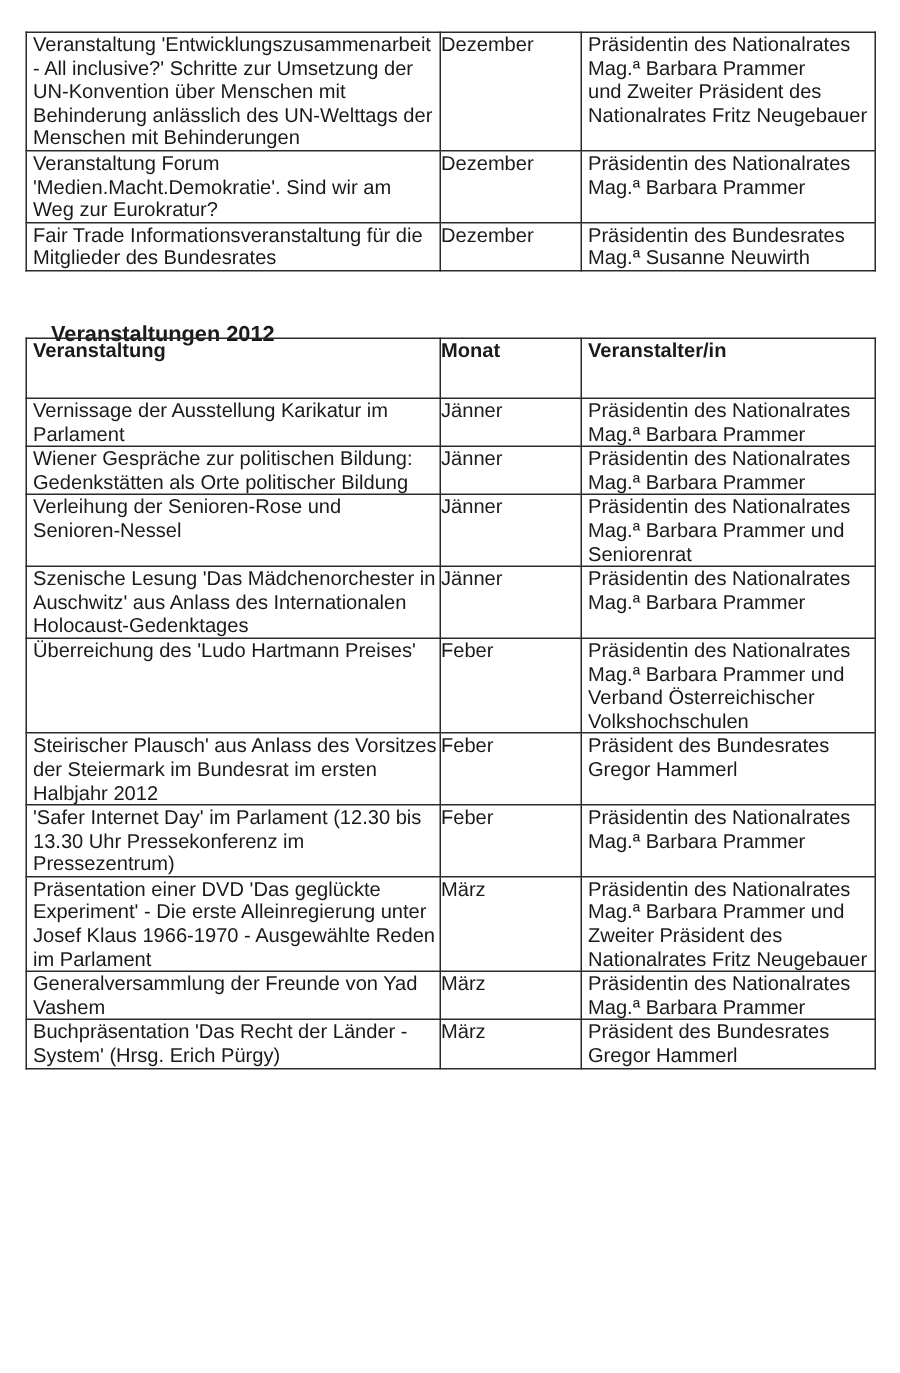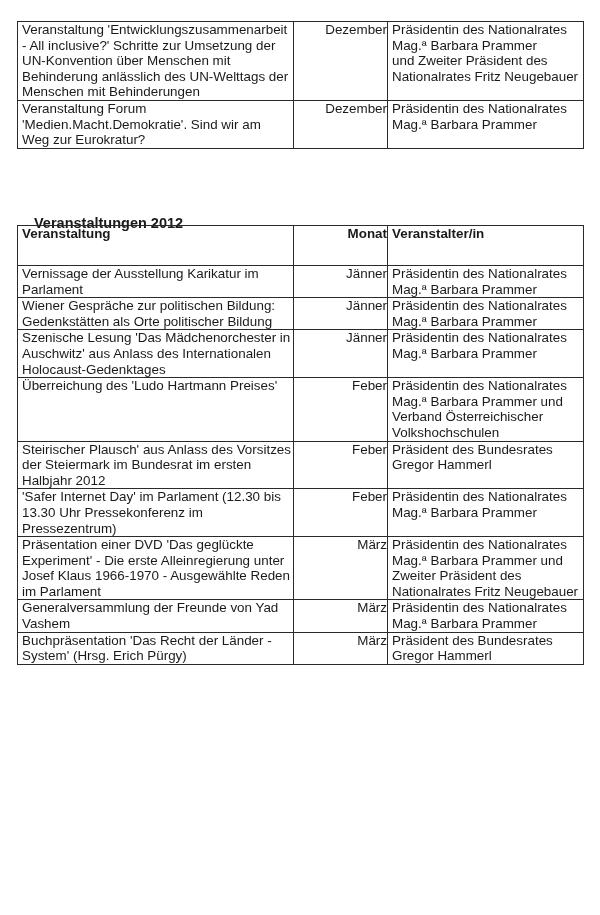--- a/index.html
+++ b/index.html
@@ -13,21 +13,21 @@
     border-collapse: collapse; table-layout: fixed;
   }
   td, th {
     border: 1.5px solid #2a2a2a; vertical-align: top;
     padding: 0 0 0 4px; text-align: left; font-weight: normal;
     white-space: pre-line;
   }
   col.c1 { width: 276px; }
   col.c2 { width: 94px; }
   col.c3 { width: 196px; }
-  td.month, th.month { text-align: right; padding-left: 0; }
+  td.month, th.month { text-align: left; padding-left: 0; }
   th { font-weight: bold; height: 39px; }
   #t1 { top: 21px; }
   #t2 { top: 225px; }
   #heading {
     position: absolute; left: 18px; top: 199px; margin: 16px;
     font-size: 14.5px; font-weight: bold; line-height: 17px;
   }
 </style>
 </head>
 <body>
@@ -52,20 +52,27 @@
 Nationalrates Fritz Neugebauer</td>
     </tr>
     <tr>
       <td>Veranstaltung Forum
 'Medien.Macht.Demokratie'. Sind wir am
 Weg zur Eurokratur?</td>
       <td class="month">Dezember</td>
       <td>Präsidentin des Nationalrates
 Mag.ª Barbara Prammer</td>
     </tr>
+    <tr>
+      <td>Fair Trade Informationsveranstaltung für die
+Mitglieder des Bundesrates</td>
+      <td class="month">Dezember</td>
+      <td>Präsidentin des Bundesrates
+Mag.ª Susanne Neuwirth</td>
+    </tr>
   </tbody>
 </table>
 
 <h2 id="heading">Veranstaltungen 2012</h2>
 
 <table id="t2">
   <colgroup>
       <col class="c1">
       <col class="c2">
       <col class="c3">
@@ -84,20 +91,28 @@
         <td class="month">Jänner</td>
         <td>Präsidentin des Nationalrates
 Mag.ª Barbara Prammer</td>
       </tr>
       <tr>
         <td>Wiener Gespräche zur politischen Bildung:
 Gedenkstätten als Orte politischer Bildung</td>
         <td class="month">Jänner</td>
         <td>Präsidentin des Nationalrates
 Mag.ª Barbara Prammer</td>
+      </tr>
+      <tr>
+        <td>Verleihung der Senioren-Rose und
+Senioren-Nessel</td>
+        <td class="month">Jänner</td>
+        <td>Präsidentin des Nationalrates
+Mag.ª Barbara Prammer und
+Seniorenrat</td>
       </tr>
       <tr>
         <td>Szenische Lesung 'Das Mädchenorchester in
 Auschwitz' aus Anlass des Internationalen
 Holocaust-Gedenktages</td>
         <td class="month">Jänner</td>
         <td>Präsidentin des Nationalrates
 Mag.ª Barbara Prammer</td>
       </tr>
       <tr>

